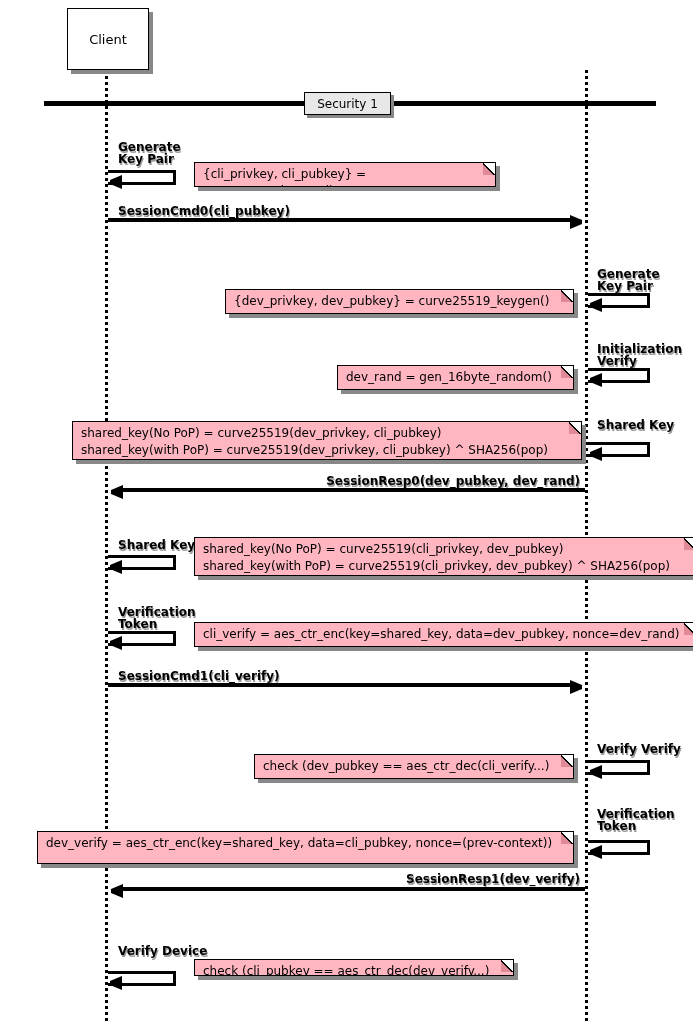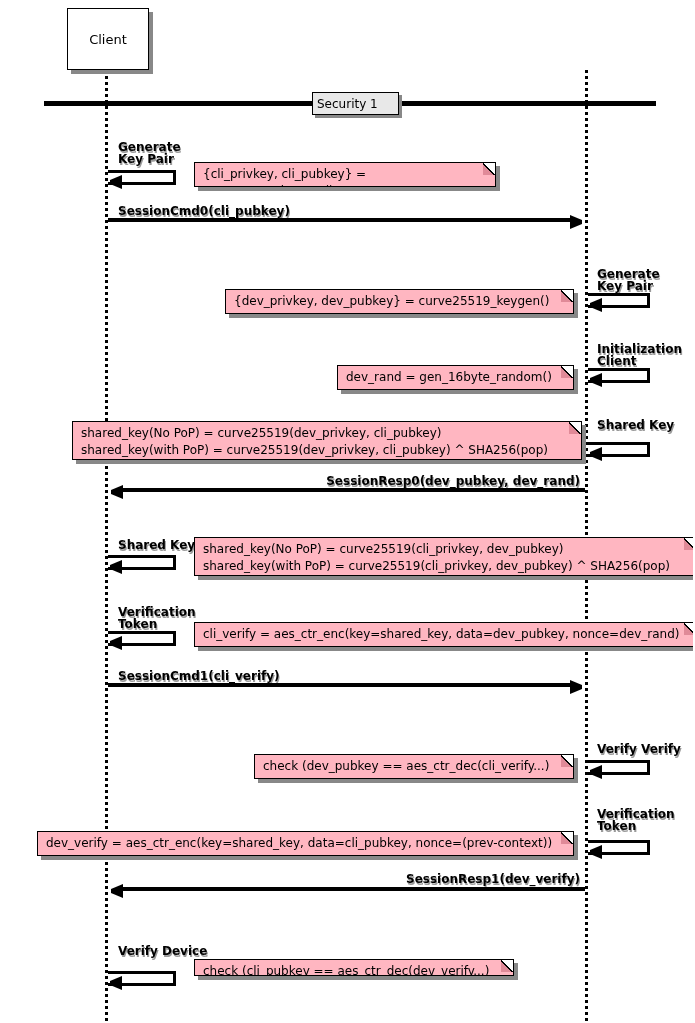--- a/index.html
+++ b/index.html
@@ -11,23 +11,23 @@
   .lifeline { position:absolute; top:66px; bottom:0; width:0; border-left:3px dotted #000; }
 
   .actor {
     position:absolute; top:4px; width:82px; height:62px;
     background:#fff; border:1px solid #000; box-shadow:4px 4px 0 #888;
     display:flex; align-items:center; justify-content:center; font-size:13px;
   }
 
   .divider-line { position:absolute; left:40px; top:97px; width:612px; height:5px; background:#000; }
   .divider-box {
-    position:absolute; left:308px; top:88px; width:87px; height:23px;
+    position:absolute; left:300px; top:88px; width:87px; height:23px;
     background:#e8e8e8; border:1px solid #000; box-shadow:3px 3px 0 #888;
-    display:flex; align-items:center; font-size:12px;
+    display:flex; align-items:center; justify-content:center; font-size:12px;
   }
 
   .oplabel {
     position:absolute; font-size:12px; font-weight:bold; line-height:12px;
     white-space:pre-line; text-shadow:1px 2px 0 #9a9a9a;
   }
   .msglabel {
     position:absolute; font-size:12px; font-weight:bold; white-space:nowrap;
     text-shadow:1px 2px 0 #9a9a9a;
   }
@@ -87,21 +87,21 @@
     </div>
 
   <div class="oplabel" style="left:591px;top:262px">Generate
 Key Pair</div>
   <div class="selfloop" style="left:584px;top:289px;width:62px">
       <i class="ah"></i>
     </div>
   <div class="note" style="left:221px;top:285px;width:349px;height:25px">{dev_privkey, dev_pubkey} = curve25519_keygen()</div>
 
   <div class="oplabel" style="left:591px;top:337px">Initialization
-Client</div>
+Verify</div>
   <div class="selfloop" style="left:584px;top:364px;width:62px">
       <i class="ah"></i>
     </div>
   <div class="note" style="left:333px;top:361px;width:237px;height:25px">dev_rand = gen_16byte_random()</div>
 
   <div class="oplabel" style="left:591px;top:413px">Shared Key</div>
   <div class="selfloop" style="left:584px;top:438px;width:62px">
       <i class="ah"></i>
     </div>
   <div class="note" style="left:68px;top:417px;width:510px;height:39px">shared_key(No PoP) = curve25519(dev_privkey, cli_pubkey)
@@ -135,21 +135,21 @@
   <div class="selfloop" style="left:584px;top:756px;width:62px">
       <i class="ah"></i>
     </div>
   <div class="note" style="left:250px;top:750px;width:320px;height:25px">check (dev_pubkey == aes_ctr_dec(cli_verify...)</div>
 
   <div class="oplabel" style="left:591px;top:802px">Verification
 Token</div>
   <div class="selfloop" style="left:584px;top:836px;width:62px">
       <i class="ah"></i>
     </div>
-  <div class="note" style="left:33px;top:827px;width:537px;height:25px">dev_verify = aes_ctr_enc(key=shared_key, data=cli_pubkey, nonce=(prev-context))</div>
+  <div class="note" style="left:33px;top:827px;width:537px;height:33px">dev_verify = aes_ctr_enc(key=shared_key, data=cli_pubkey, nonce=(prev-context))</div>
 
   <div class="msglabel" style="right:117px;top:866px">SessionResp1(dev_verify)</div>
   <div class="msgline to-client" style="top:883px">
       <i class="ah"></i>
     </div>
 
   <div class="oplabel" style="left:112px;top:939px">Verify Device</div>
   <div class="selfloop" style="left:104px;top:967px;width:68px">
       <i class="ah"></i>
     </div>

